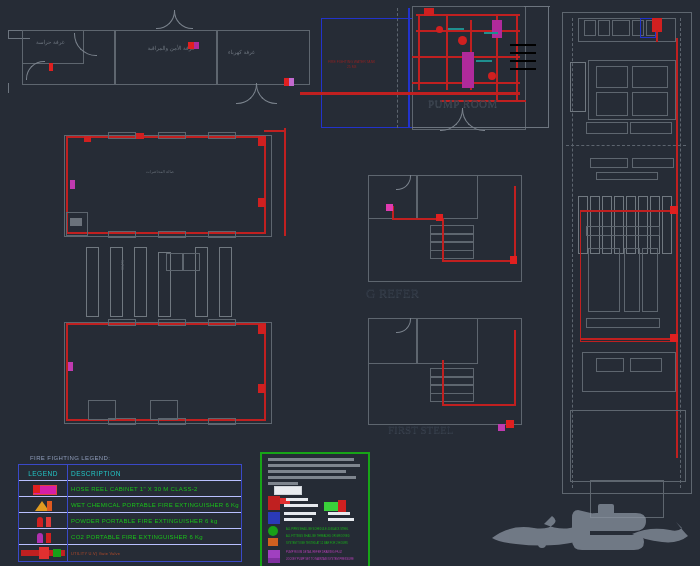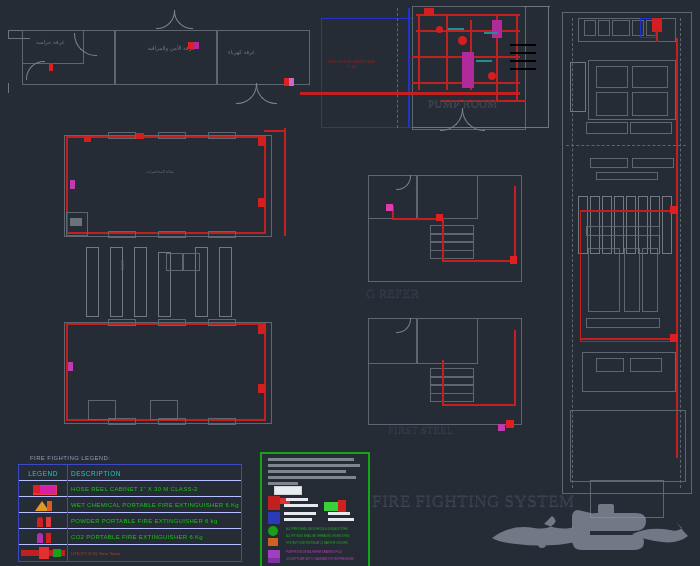--- a/index.html
+++ b/index.html
@@ -353,22 +353,20 @@
     <div class="ntx" style="left:24px;top:74px;">ALL PIPES SHALL BE SCHEDULE 40 BLACK STEEL</div>
     <div class="ntx" style="left:24px;top:81px;">ALL FITTINGS SHALL BE THREADED OR GROOVED</div>
     <div class="ntx" style="left:24px;top:88px;">SYSTEM TO BE TESTED AT 12 BAR FOR 2 HOURS</div>
     <div class="abs" style="left:6px;top:84px;width:10px;height:8px;background:#d06020;"></div>
     <div class="abs" style="left:6px;top:96px;width:12px;height:9px;background:#a040c0;"></div>
     <div class="abs" style="left:6px;top:104px;width:12px;height:5px;background:#8030a0;"></div>
     <div class="ntx-m" style="left:24px;top:97px;">PUMP ROOM DETAIL REFER DRAWING FF-02</div>
     <div class="ntx-m" style="left:24px;top:104px;">JOCKEY PUMP SET TO MAINTAIN SYSTEM PRESSURE</div>
   </div>
 
-  <div class="t serif" style="left:372px;top:492px;font-size:17px;color:#333b46;letter-spacing:.5px;
-              text-shadow:0 1px 0 #454d58;">FIRE FIGHTING SYSTEM</div>
 
   <div id="wm">
     <svg width="210" height="66" viewBox="0 0 210 66" aria-hidden="true">
       <g fill="#8e97a4" opacity="0.85">
         <path d="M10 44 q18 -14 42 -10 q14 2 20 -4 q4 -4 -2 -8 l-8 8 q14 6 26 4 l10 -2 q6 -1 6 6 q0 8 -10 10 q-28 6 -60 2 q-18 -2 -24 -6z"></path>
         <circle cx="60" cy="50" r="4"></circle>
         <path d="M96 16 q-6 0 -6 8 l0 22 q0 10 10 10 l52 0 q10 0 10 -8 q0 -7 -8 -7 l-46 0 l0 -4 l44 0 q12 0 12 -10 q0 -8 -10 -8 l-40 0 q-6 0 -6 5 q0 4 5 4 l34 0"></path>
         <path d="M150 40 q18 -8 38 -4 q8 2 12 -2 l-6 -6 q8 10 12 14 q-10 8 -26 6 q-18 -2 -30 -8z"></path>
         <rect x="116" y="10" width="16" height="20" rx="2"></rect>
       </g>

